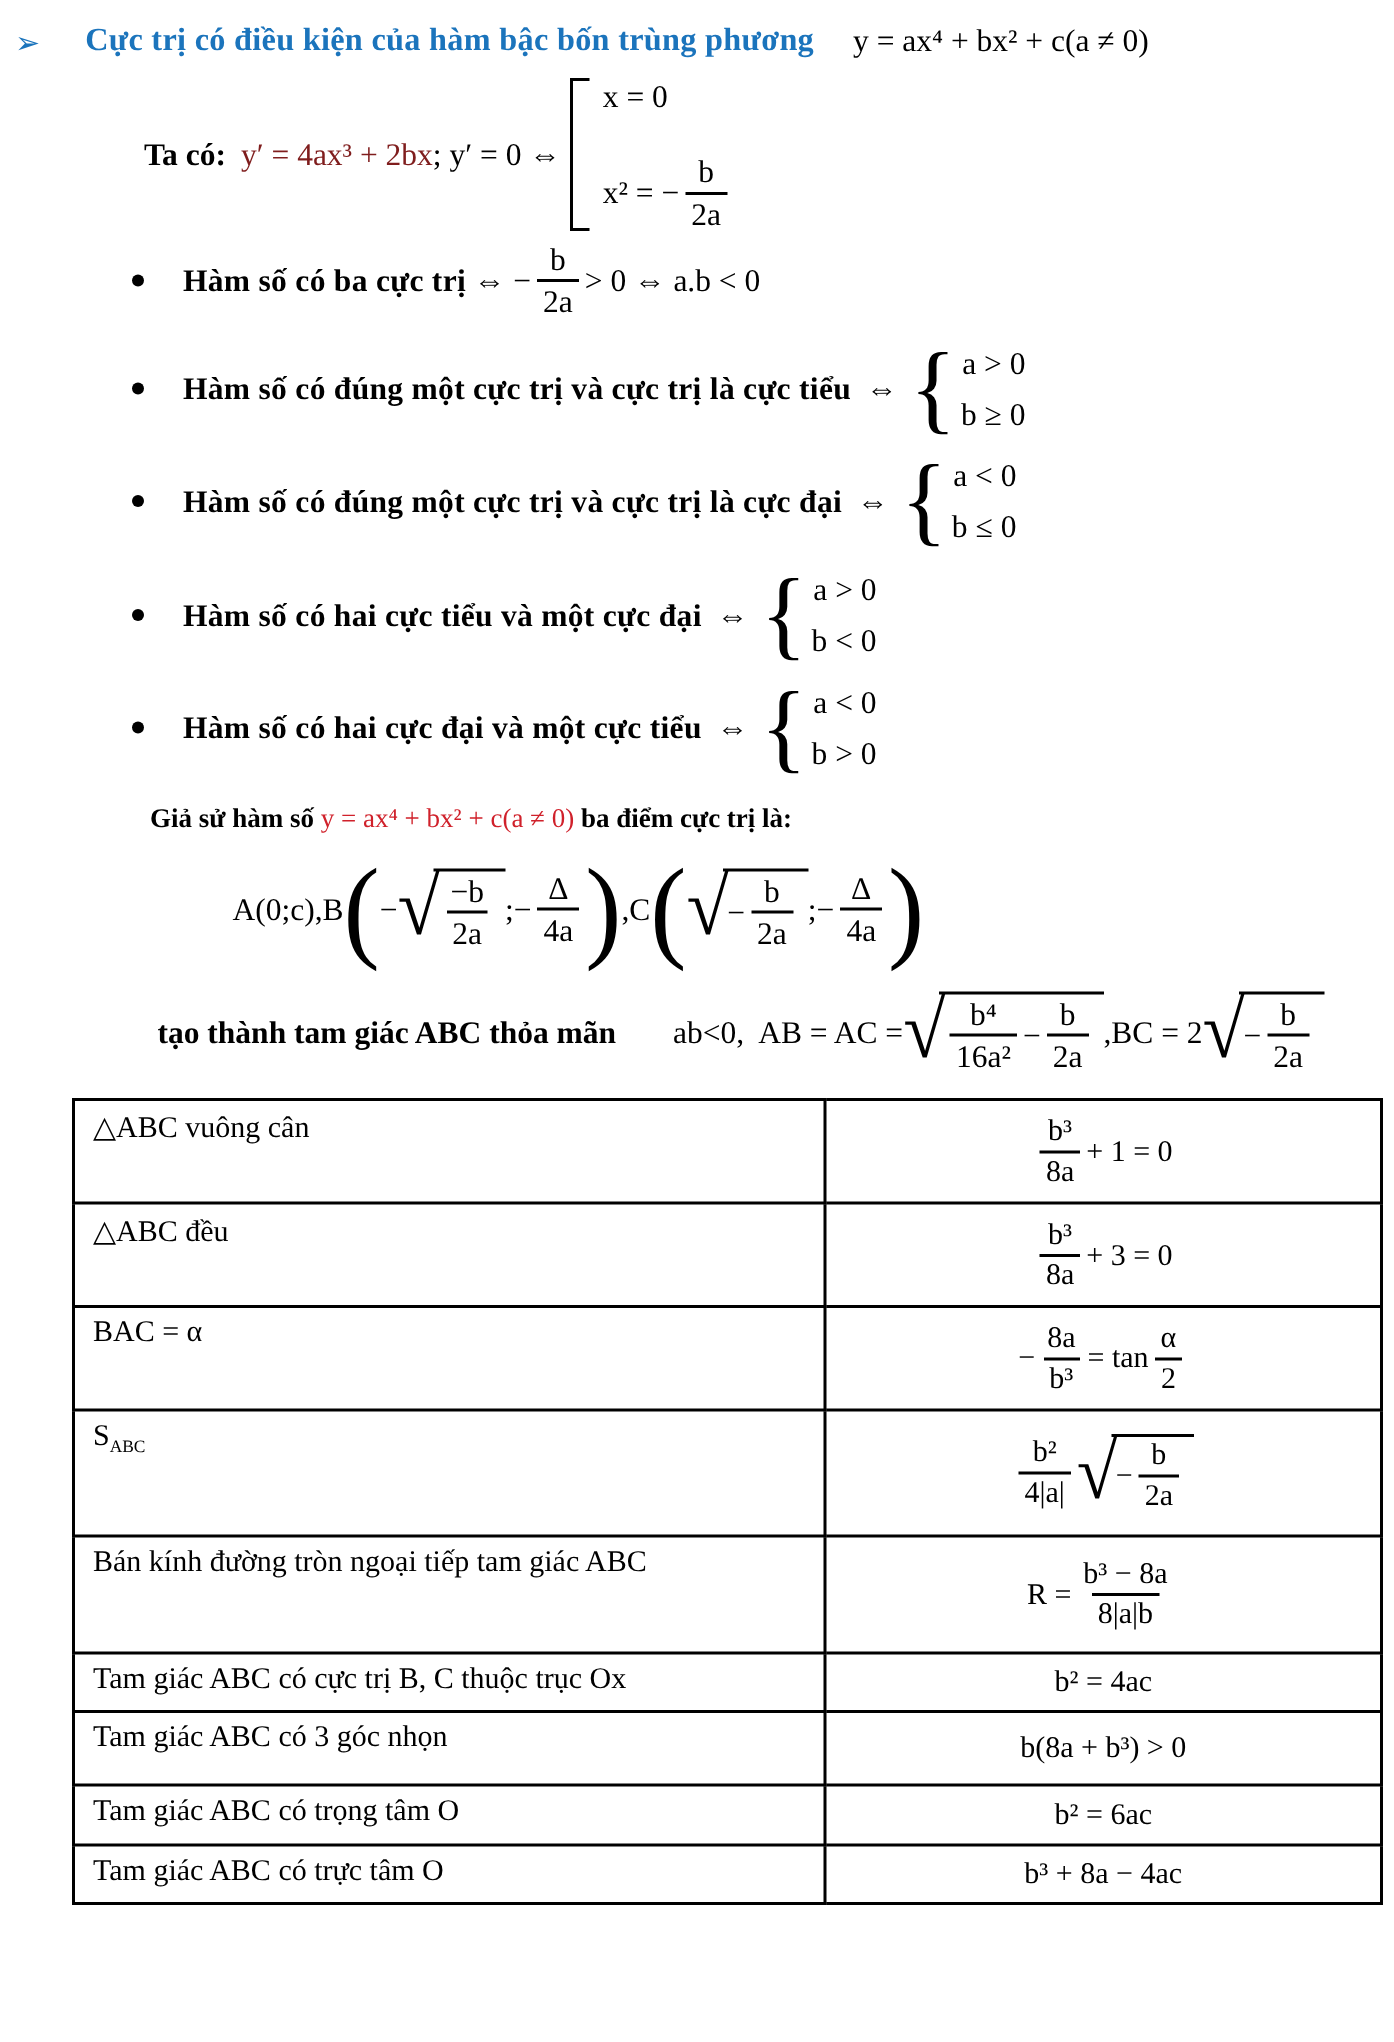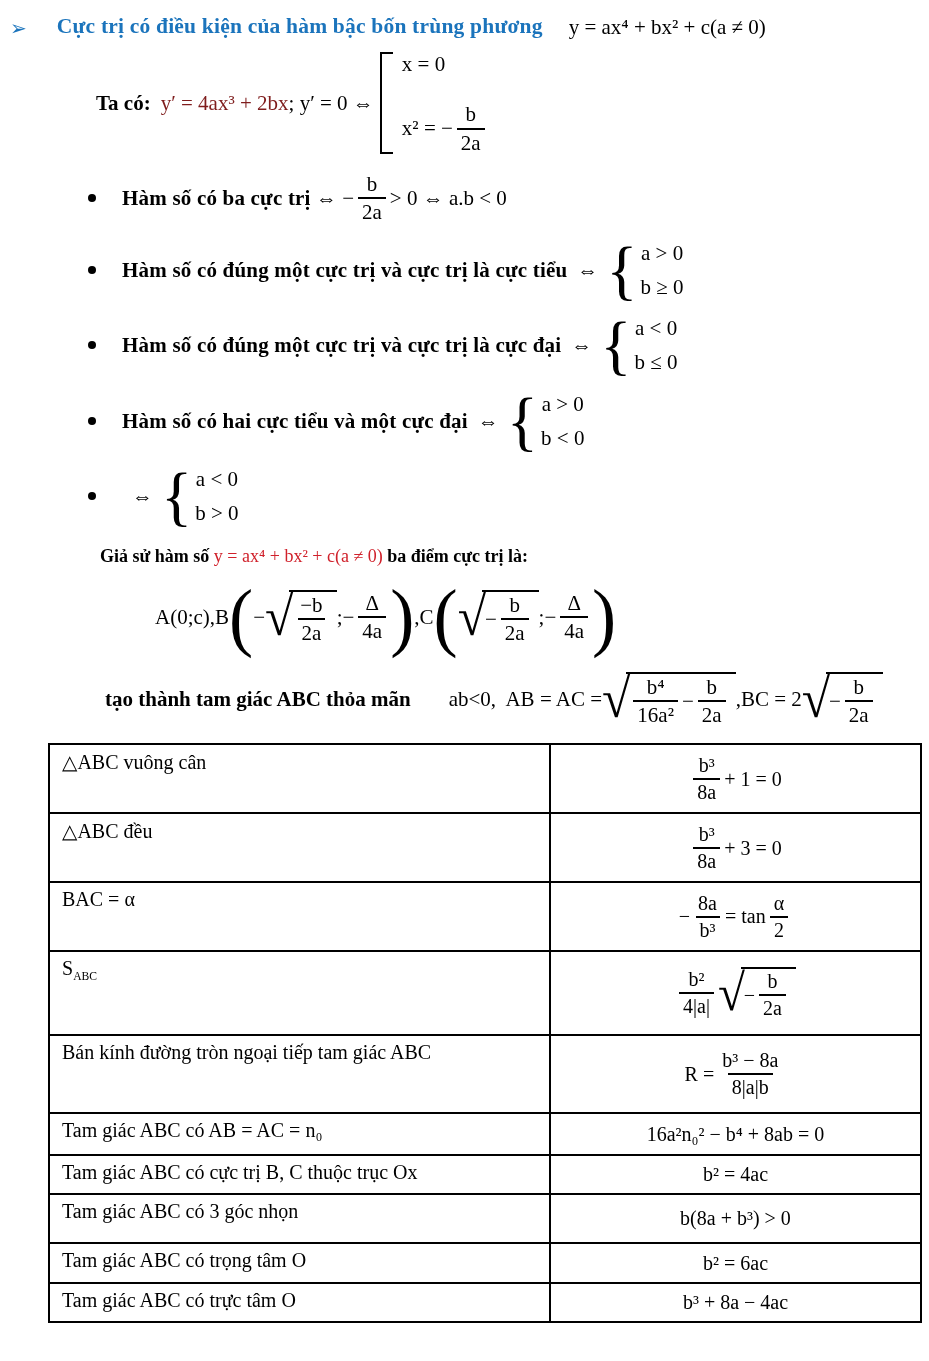--- a/index.html
+++ b/index.html
@@ -20,38 +20,38 @@
   .mrow { display:inline-flex; align-items:center; white-space:pre; }
   .frac { display:inline-flex; flex-direction:column; align-items:center; text-align:center;
           vertical-align:middle; margin:0 4px; line-height:1.05; }
   .frac .fnum { padding:0 4px 2px; }
   .frac .fden { border-top:2px solid #000; padding:2px 4px 0; }
   .sqrt { display:inline-flex; align-items:center; vertical-align:middle; }
   .sqrt .rad { font-size:2.45em; line-height:0.72; font-weight:400; transform:scaleY(1.05); margin-right:-4px; }
   .sqrt .vinc { border-top:2.5px solid #000; display:inline-flex; align-items:center; padding:2px 6px 0 3px; }
   .cases { display:inline-flex; align-items:center; vertical-align:middle; margin-left:8px; }
   .cases .brace { font-size:3.1em; line-height:0.8; font-weight:400; margin-right:3px; transform:scaleY(1.02); }
-  .cases .cstack { display:inline-flex; flex-direction:column; gap:9px; text-align:center; }
+  .cases .cstack { display:inline-flex; flex-direction:column; gap:9px; text-align:right; }
   .sqcase { display:inline-flex; align-items:center; margin-left:6px; }
   .sqcase .sqbr { align-self:stretch; width:11px; border-left:2.5px solid #000;
                   border-top:2.5px solid #000; border-bottom:2.5px solid #000; margin-right:9px; }
   .sqcase .cstack { display:flex; flex-direction:column; gap:26px; }
   .bigp { font-size:3.45em; line-height:0.72; font-weight:300; transform:scaleY(1.05); }
 
   
   .taco { display:flex; align-items:center; margin:16px 0 0 96px; font-size:21px; height:94px; }
   .taco .lbl { font-weight:bold; margin-right:10px; }
   .taco .deriv { color:#7f1d1d; }
 
   
   .bullet { display:flex; align-items:center; margin-left:88px; font-size:21px; }
   .dot { width:8px; height:8px; border-radius:50%; background:#000; flex:0 0 8px; margin-right:26px; }
   .btext { font-weight:bold; letter-spacing:0.2px; }
   .b1 { margin-top:14px; height:30px; }
-  .b2 { margin-top:19px;  height:58px; }
+  .b2 { margin-top:8px;  height:58px; }
   .b3 { margin-top:12px; height:62px; }
   .b4 { margin-top:13px; height:62px; }
   .b5 { margin-top:14px; height:62px; }
   .b6 { margin-top:13px; height:62px; }
 
   
   .giasu { margin:14px 0 0 100px; font-size:18px; height:30px; display:flex; align-items:center; white-space:pre; }
   .points { display:flex; align-items:center; margin:8px 0 0 155px; font-size:21px; height:76px; }
   .triangle-row { display:flex; align-items:center; margin:10px 0 0 105px; font-size:21px; height:68px; }
   .triangle-row .lead { font-weight:bold; margin-right:38px; }
@@ -142,20 +142,21 @@
       <span class="brace">{</span>
       <span class="cstack">
         <span>a &gt; 0</span>
         <span>b &lt; 0</span>
       </span>
     </span>
   </div>
 
   <div class="bullet b6">
     <span class="dot"></span>
+    <span class="btext">Hàm số có hai cực đại và một cực tiểu</span>
     <span class="mrow" style="margin-left:10px;">⇔</span>
     <span class="cases">
       <span class="brace">{</span>
       <span class="cstack">
         <span>a &lt; 0</span>
         <span>b &gt; 0</span>
       </span>
     </span>
   </div>
 
@@ -247,24 +248,20 @@
       <td class="rc"><span class="mrow"><span>−</span><span class="frac"><span class="fnum">8a</span><span class="fden">b³</span></span><span>= tan</span><span class="frac"><span class="fnum">α</span><span class="fden">2</span></span></span></td>
     </tr>
     <tr class="r4">
       <td class="lc"><span>S</span><sub class="sb">ABC</sub></td>
       <td class="rc"><span class="mrow"><span class="frac"><span class="fnum">b²</span><span class="fden">4|a|</span></span><span class="sqrt"><span class="rad">√</span><span class="vinc"><span>−</span><span class="frac"><span class="fnum">b</span><span class="fden">2a</span></span></span></span></span></td>
     </tr>
     <tr class="r5">
       <td class="lc">Bán kính đường tròn ngoại tiếp tam giác ABC</td>
       <td class="rc"><span class="mrow"><span>R =</span><span class="frac"><span class="fnum">b³ − 8a</span><span class="fden">8|a|b</span></span></span></td>
     </tr>
-    <tr class="r7">
-      <td class="lc">Tam giác ABC có AB = AC = n₀</td>
-      <td class="rc">16a²n₀² − b⁴ + 8ab = 0</td>
-    </tr>
     <tr class="r8">
       <td class="lc">Tam giác ABC có cực trị B, C thuộc trục Ox</td>
       <td class="rc">b² = 4ac</td>
     </tr>
     <tr class="r9">
       <td class="lc">Tam giác ABC có 3 góc nhọn</td>
       <td class="rc">b(8a + b³) &gt; 0</td>
     </tr>
     <tr class="r10">
       <td class="lc">Tam giác ABC có trọng tâm O</td>

